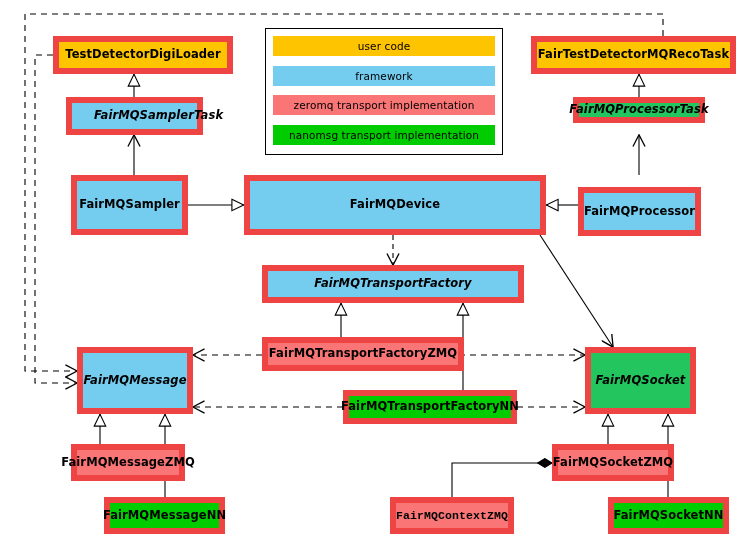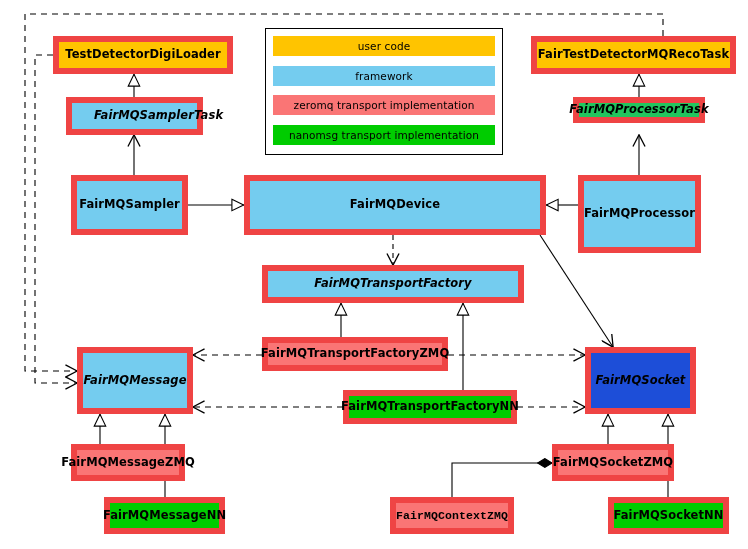--- a/index.html
+++ b/index.html
@@ -133,31 +133,31 @@
   <div class="node abstract" style="left:66px; top:97px; width:137px; height:38px; background:#74CCEF;padding-left:48px;">FairMQSamplerTask</div>
 
   <div class="node" style="left:71px; top:175px; width:117px; height:60px; background:#74CCEF;">FairMQSampler</div>
 
   <div class="node" style="left:244px; top:175px; width:302px; height:60px; background:#74CCEF;">FairMQDevice</div>
 
   <div class="node" style="left:531px; top:36px; width:205px; height:38px; background:#FFC400;">FairTestDetectorMQRecoTask</div>
 
   <div class="node abstract" style="left:573px; top:97px; width:132px; height:26px; background:#22c55e;text-align:right;">FairMQProcessorTask</div>
 
-  <div class="node" style="left:578px; top:175px; width:123px; height:78px; background:#74CCEF;">FairMQProcessor</div>
+  <div class="node" style="left:578px; top:187px; width:123px; height:49px; background:#74CCEF;">FairMQProcessor</div>
 
   <div class="node abstract" style="left:262px; top:265px; width:262px; height:38px; background:#74CCEF;">FairMQTransportFactory</div>
 
-  <div class="node" style="left:262px; top:337px; width:186px; height:34px; background:#FA7575;">FairMQTransportFactoryZMQ</div>
+  <div class="node" style="left:262px; top:337px; width:202px; height:34px; background:#FA7575;">FairMQTransportFactoryZMQ</div>
 
   <div class="node" style="left:343px; top:390px; width:174px; height:34px; background:#00CC00;">FairMQTransportFactoryNN</div>
 
   <div class="node abstract" style="left:77px; top:347px; width:116px; height:67px; background:#74CCEF;">FairMQMessage</div>
 
-  <div class="node abstract" style="left:585px; top:347px; width:111px; height:67px; background:#1d4ed8;">FairMQSocket</div>
+  <div class="node abstract" style="left:585px; top:347px; width:111px; height:67px; background:#22c55e;">FairMQSocket</div>
 
   <div class="node" style="left:33px; top:444px; width:114px; height:37px; background:#FA7575;margin-left:38px;">FairMQMessageZMQ</div>
 
   <div class="node" style="left:104px; top:497px; width:121px; height:37px; background:#00CC00;">FairMQMessageNN</div>
 
   <div class="node" style="left:390px; top:497px; width:124px; height:37px; background:#FA7575;font-family:Liberation Mono, monospace;">FairMQContextZMQ</div>
 
   <div class="node" style="left:552px; top:444px; width:122px; height:37px; background:#FA7575;">FairMQSocketZMQ</div>
 
   <div class="node" style="left:608px; top:497px; width:121px; height:37px; background:#00CC00;text-align:right;">FairMQSocketNN</div>

